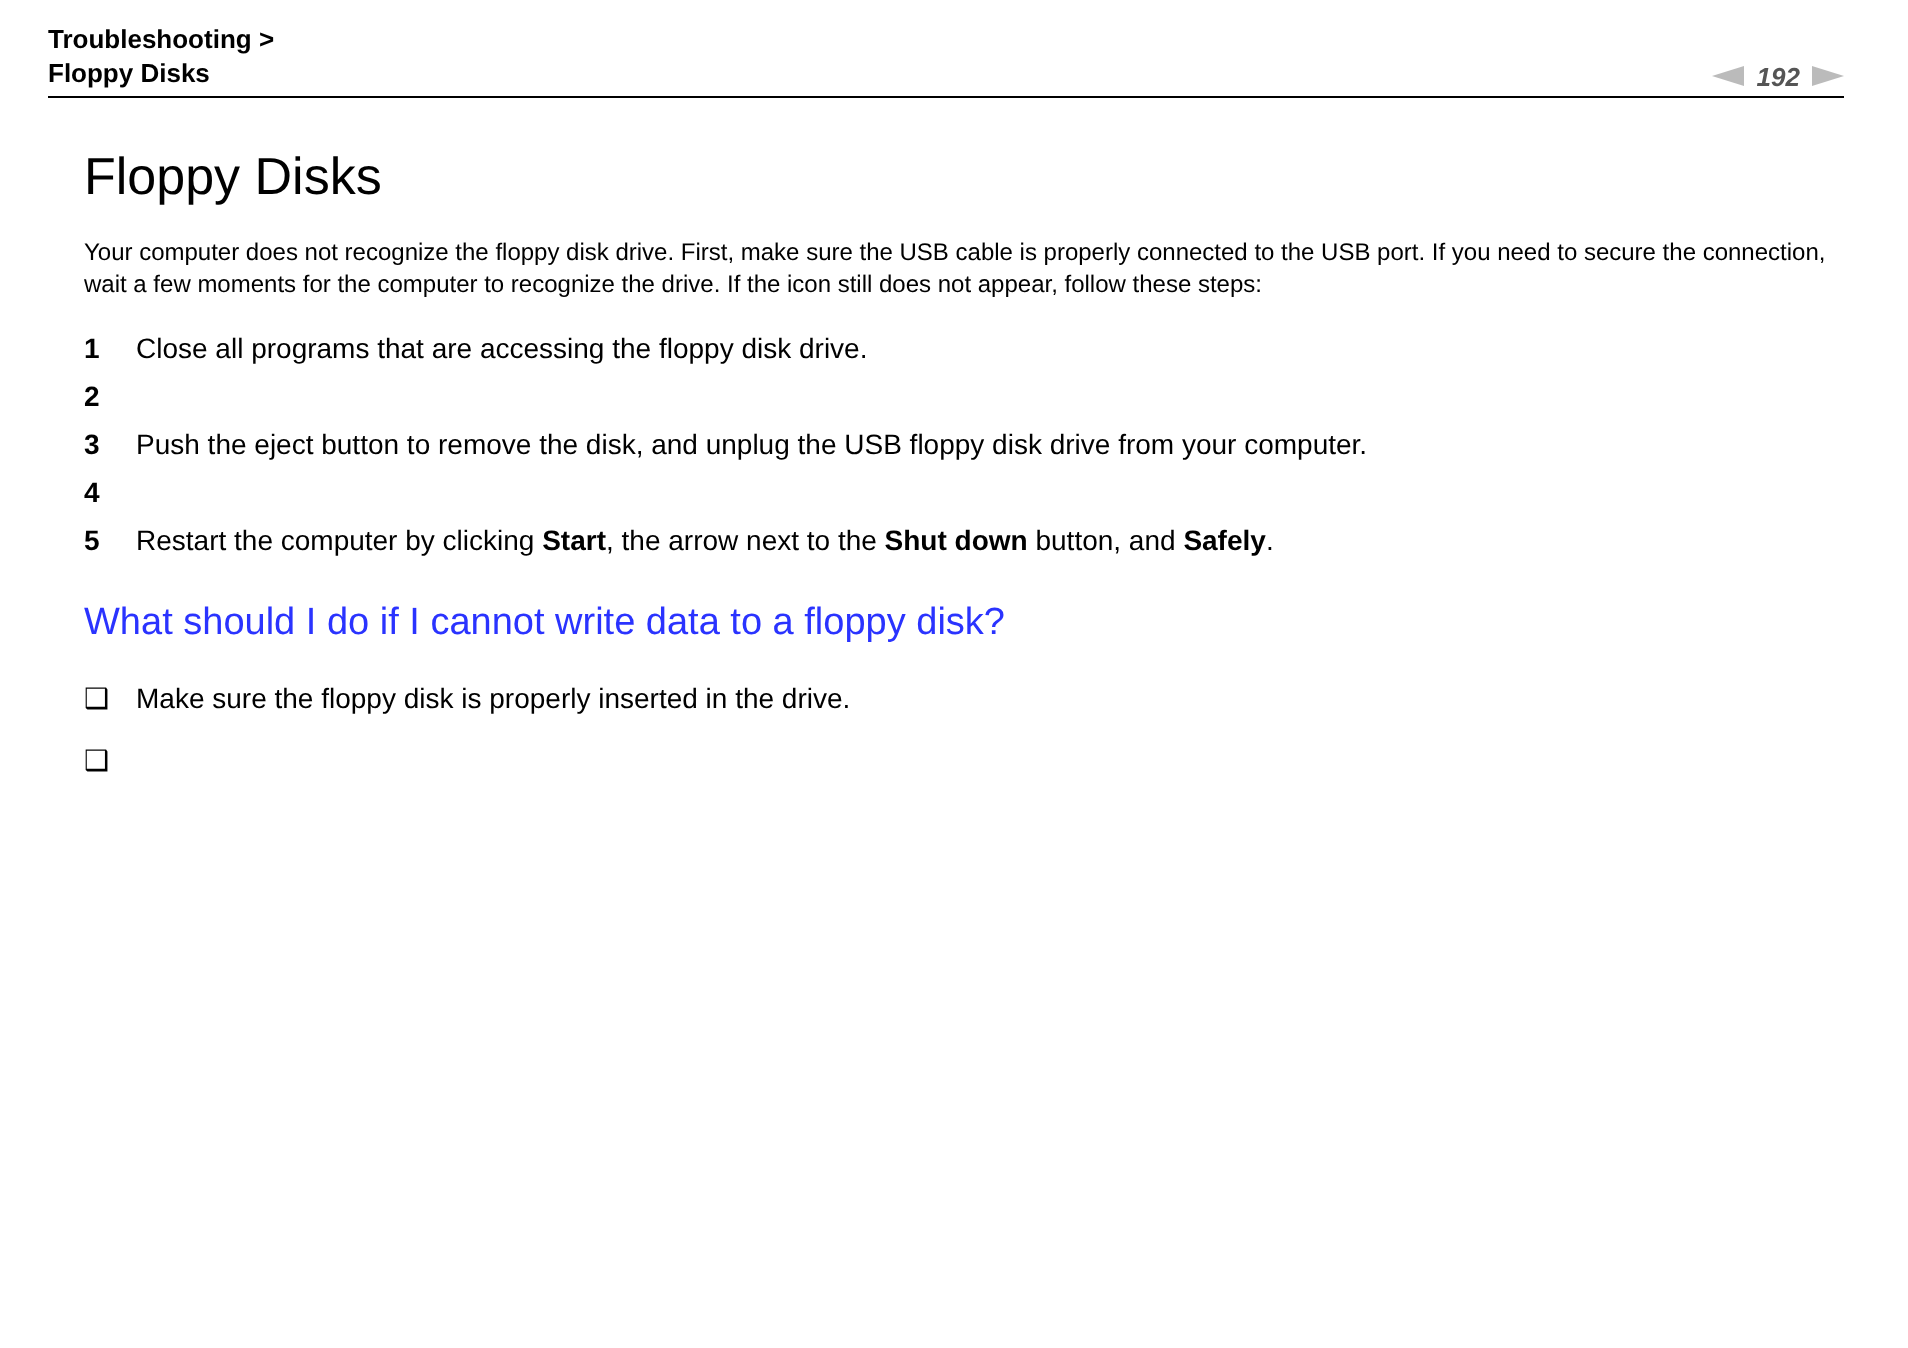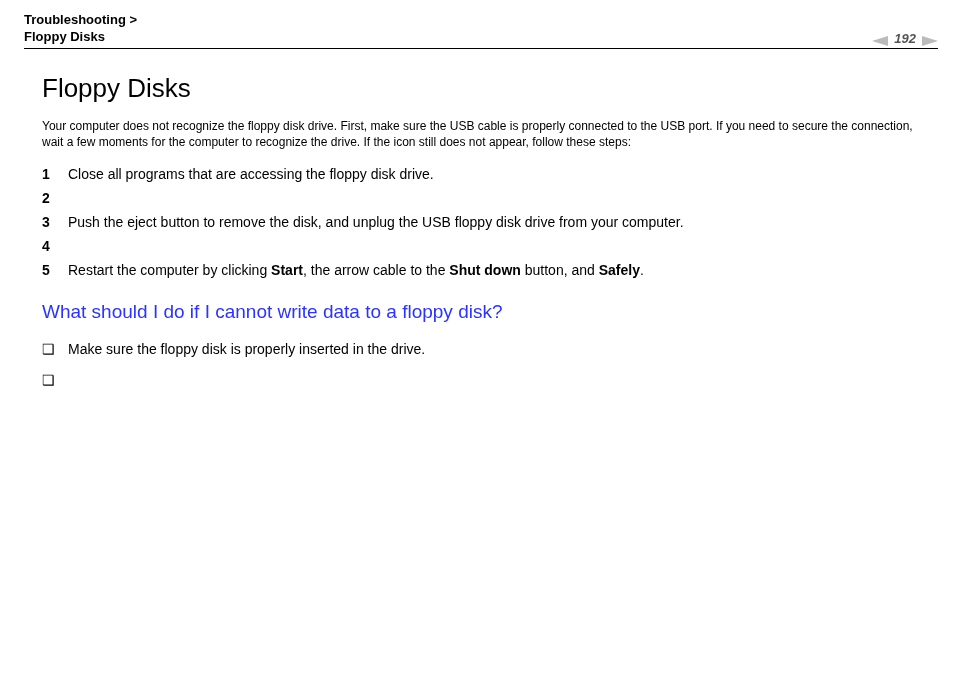--- a/index.html
+++ b/index.html
@@ -6,42 +6,42 @@
     margin: 0;
     padding: 0;
     width: 954px;
     height: 674px;
     font-family: Arial, Helvetica, sans-serif;
     background: #fff;
     color: #000;
   }
   .page {
     box-sizing: border-box;
-    padding: 12px 16px 0 24px;
+    padding: 12px 32px 0 24px;
   }
   .header-row {
     display: flex;
     justify-content: space-between;
     align-items: flex-end;
     border-bottom: 1px solid #000;
     padding-bottom: 2px;
     margin-bottom: 24px;
   }
   .breadcrumb {
     font-size: 13px;
     font-weight: bold;
     line-height: 1.3;
   }
   .breadcrumb a {
     color: #000;
     text-decoration: none;
   }
   .pager {
     display: flex;
-    align-items: flex-end;
+    align-items: center;
     gap: 6px;
   }
   .pager svg {
     display: block;
   }
   .page-num {
     font-size: 13px;
     font-style: italic;
     font-weight: bold;
     color: #555;
@@ -143,21 +143,21 @@
         </li>
       <li>
           <span class="num">3</span>
           <span class="step-text">Push the eject button to remove the disk, and unplug the USB floppy disk drive from your computer.</span>
         </li>
       <li>
           <span class="num">4</span>
         </li>
       <li>
           <span class="num">5</span>
-          <span class="step-text"><span>Restart the computer by clicking </span><b>Start</b><span>, the arrow cable to the </span><b>Shut down</b><span> button, and </span><b>Safely</b><span>.</span></span>
+          <span class="step-text"><span>Restart the computer by clicking </span><b>Start</b><span>, the arrow next to the </span><b>Shut down</b><span> button, and </span><b>Safely</b><span>.</span></span>
         </li>
     </ol>
 
     <h2 class="question">What should I do if I cannot write data to a floppy disk?</h2>
 
     <ul class="bullets">
       <li>
           <span class="sq">❑</span>
           <span>Make sure the floppy disk is properly inserted in the drive.</span>
         </li>

